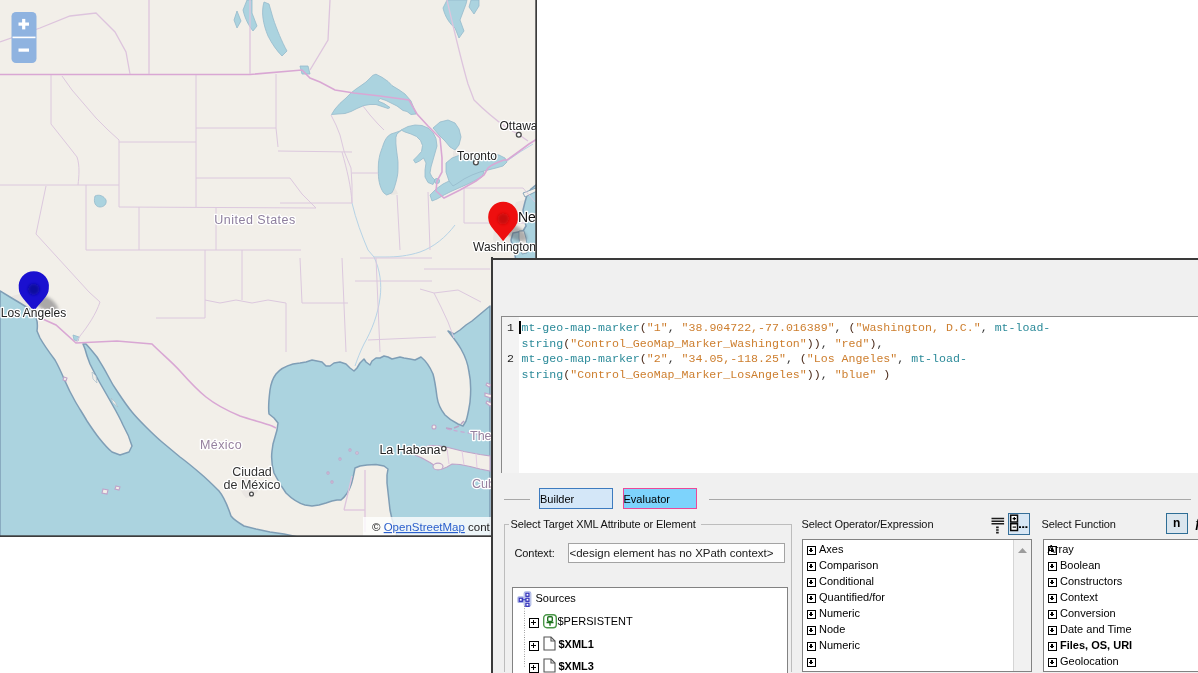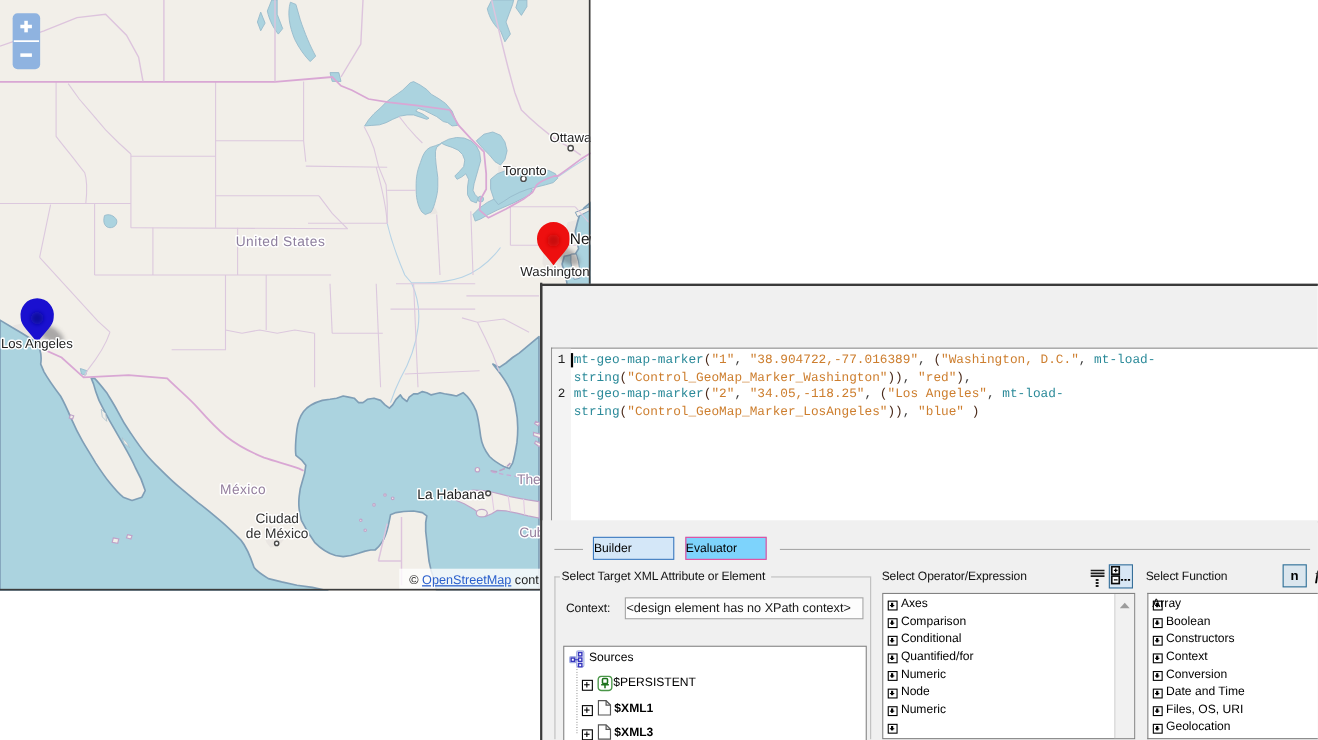--- a/index.html
+++ b/index.html
@@ -337,18 +337,18 @@
       <div class="titem" style="left:16.5px;top:19px;">Boolean</div>
       <div class="expander" style="left:4px;top:37.5px;"></div>
       <div class="titem" style="left:16.5px;top:35px;">Constructors</div>
       <div class="expander" style="left:4px;top:53.5px;"></div>
       <div class="titem" style="left:16.5px;top:51px;">Context</div>
       <div class="expander" style="left:4px;top:69.5px;"></div>
       <div class="titem" style="left:16.5px;top:67px;">Conversion</div>
       <div class="expander" style="left:4px;top:85.5px;"></div>
       <div class="titem" style="left:16.5px;top:83px;">Date and Time</div>
       <div class="expander" style="left:4px;top:101.5px;"></div>
-      <div class="titem" style="left:16.5px;top:99px;">Files, OS, URI</div>
+      <div class="titem" style="left:16.5px;top:99px;font-weight:bold;">Files, OS, URI</div>
       <div class="expander" style="left:4px;top:117.5px;"></div>
       <div class="titem" style="left:16.5px;top:115px;">Geolocation</div>
     </div>
   </div>
 </div>
 
 </body></html>

